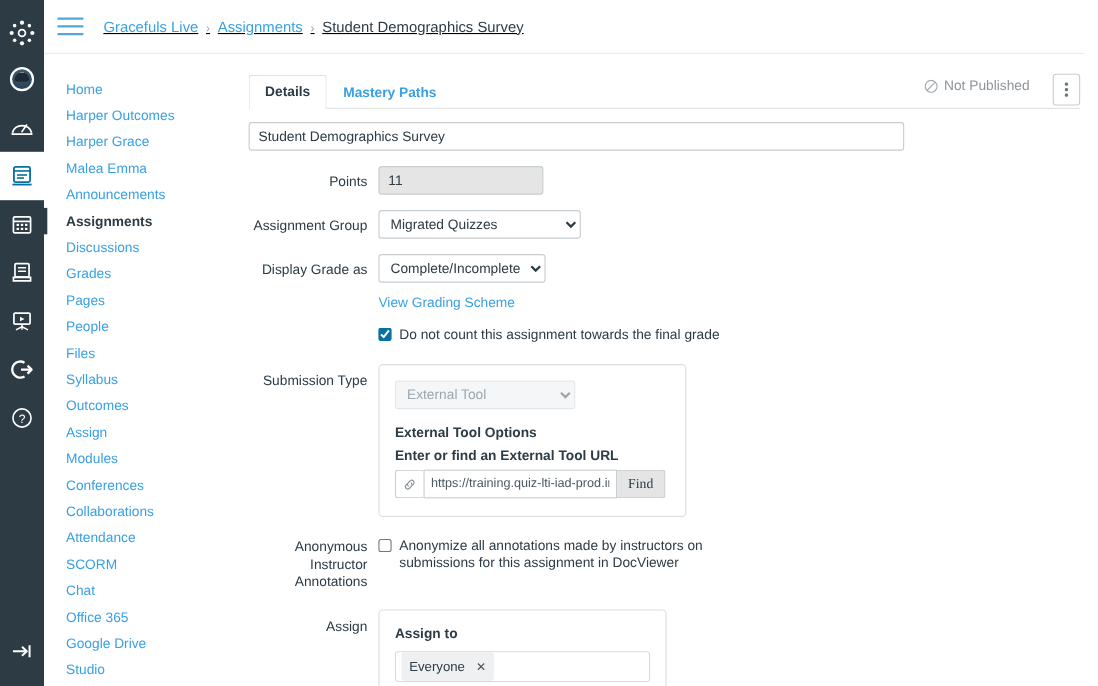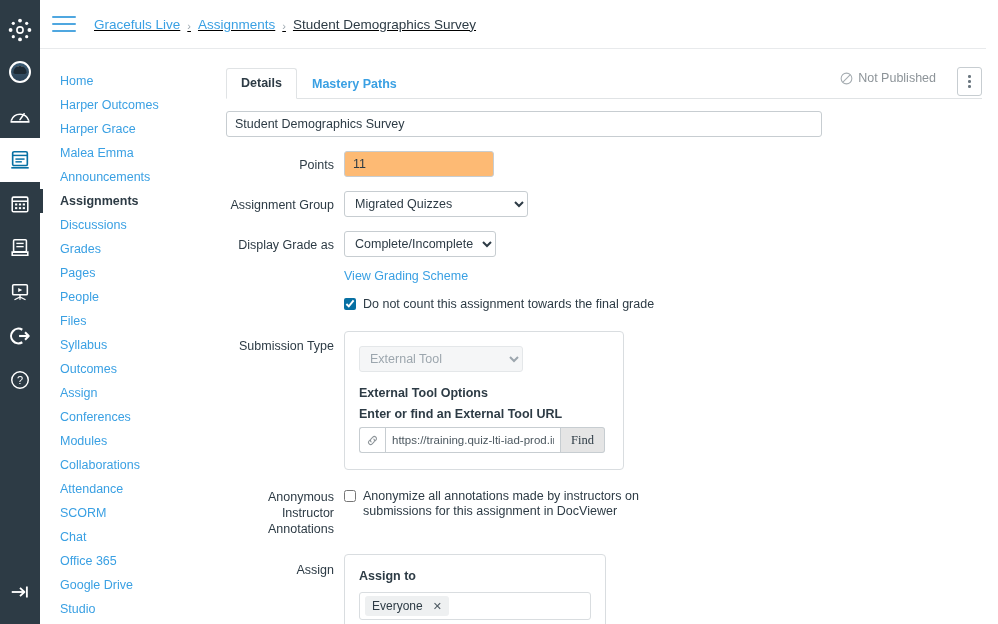--- a/index.html
+++ b/index.html
@@ -130,21 +130,21 @@
   .row-label {
     width: 118px; flex: 0 0 118px; text-align: right;
     font-size: 12.5px; color: #2D3B45; padding-right: 10px;
     line-height: 16px; padding-top: 6px;
   }
   .row-label.tall { padding-top: 2px; }
   .row-field { flex: 1; }
 
   input.txt {
     height: 26px; border: 1px solid #c7cdd1; border-radius: 3px;
-    font-size: 12.5px; color: #2D3B45; padding: 0 8px; background: #fdba74;
+    font-size: 12.5px; color: #2D3B45; padding: 0 8px; background: #e5e5e5;
     font-family: "Liberation Sans", sans-serif;
   }
   select.sel {
     height: 26px; border: 1px solid #c7cdd1; border-radius: 3px;
     font-size: 12.5px; color: #2D3B45; padding: 0 6px; background: #fff;
     font-family: "Liberation Sans", sans-serif; -webkit-appearance: menulist;
   }
   select.sel:disabled, select.sel.disabled {
     background: #f2f3f4; color: #73818c; border-color: #d9dde0;
   }
@@ -174,21 +174,21 @@
     font-family: "Liberation Sans", sans-serif; background: #fff;
   }
   .find-btn {
     height: 26px; padding: 0 10px; border: 1px solid #c7cdd1; border-left: none;
     border-radius: 0 3px 3px 0; background: #e5e5e5; color: #2D3B45;
     font-size: 12.5px; cursor: pointer; font-family: Liberation Serif, serif;
   }
 
   .pill-box {
     border: 1px solid #d9dde0; border-radius: 3px; background: #fff;
-    height: 28px; display: flex; align-items: center; padding: 0 5px;
+    height: 28px; display: flex; padding: 0 5px;
   }
   .pill {
     display: inline-flex; align-items: center; gap: 10px;
     background: #eef0f1; border-radius: 3px; padding: 3px 7px;
     font-size: 12px; color: #2D3B45;
   }
   .pill .x { color: #4c5860; cursor: pointer; font-size: 11px; }
 </style>
 </head>
 <body>
@@ -321,22 +321,22 @@
       <a class="cnav-item">Announcements</a>
       <a class="cnav-item active">Assignments</a>
       <a class="cnav-item">Discussions</a>
       <a class="cnav-item">Grades</a>
       <a class="cnav-item">Pages</a>
       <a class="cnav-item">People</a>
       <a class="cnav-item">Files</a>
       <a class="cnav-item">Syllabus</a>
       <a class="cnav-item">Outcomes</a>
       <a class="cnav-item">Assign</a>
+      <a class="cnav-item">Modules</a>
       <a class="cnav-item">Conferences</a>
-      <a class="cnav-item">Modules</a>
       <a class="cnav-item">Collaborations</a>
       <a class="cnav-item">Attendance</a>
       <a class="cnav-item">SCORM</a>
       <a class="cnav-item">Chat</a>
       <a class="cnav-item">Office 365</a>
       <a class="cnav-item">Google Drive</a>
       <a class="cnav-item">Studio</a>
       <a class="cnav-item">Badges</a>
     </nav>
 

